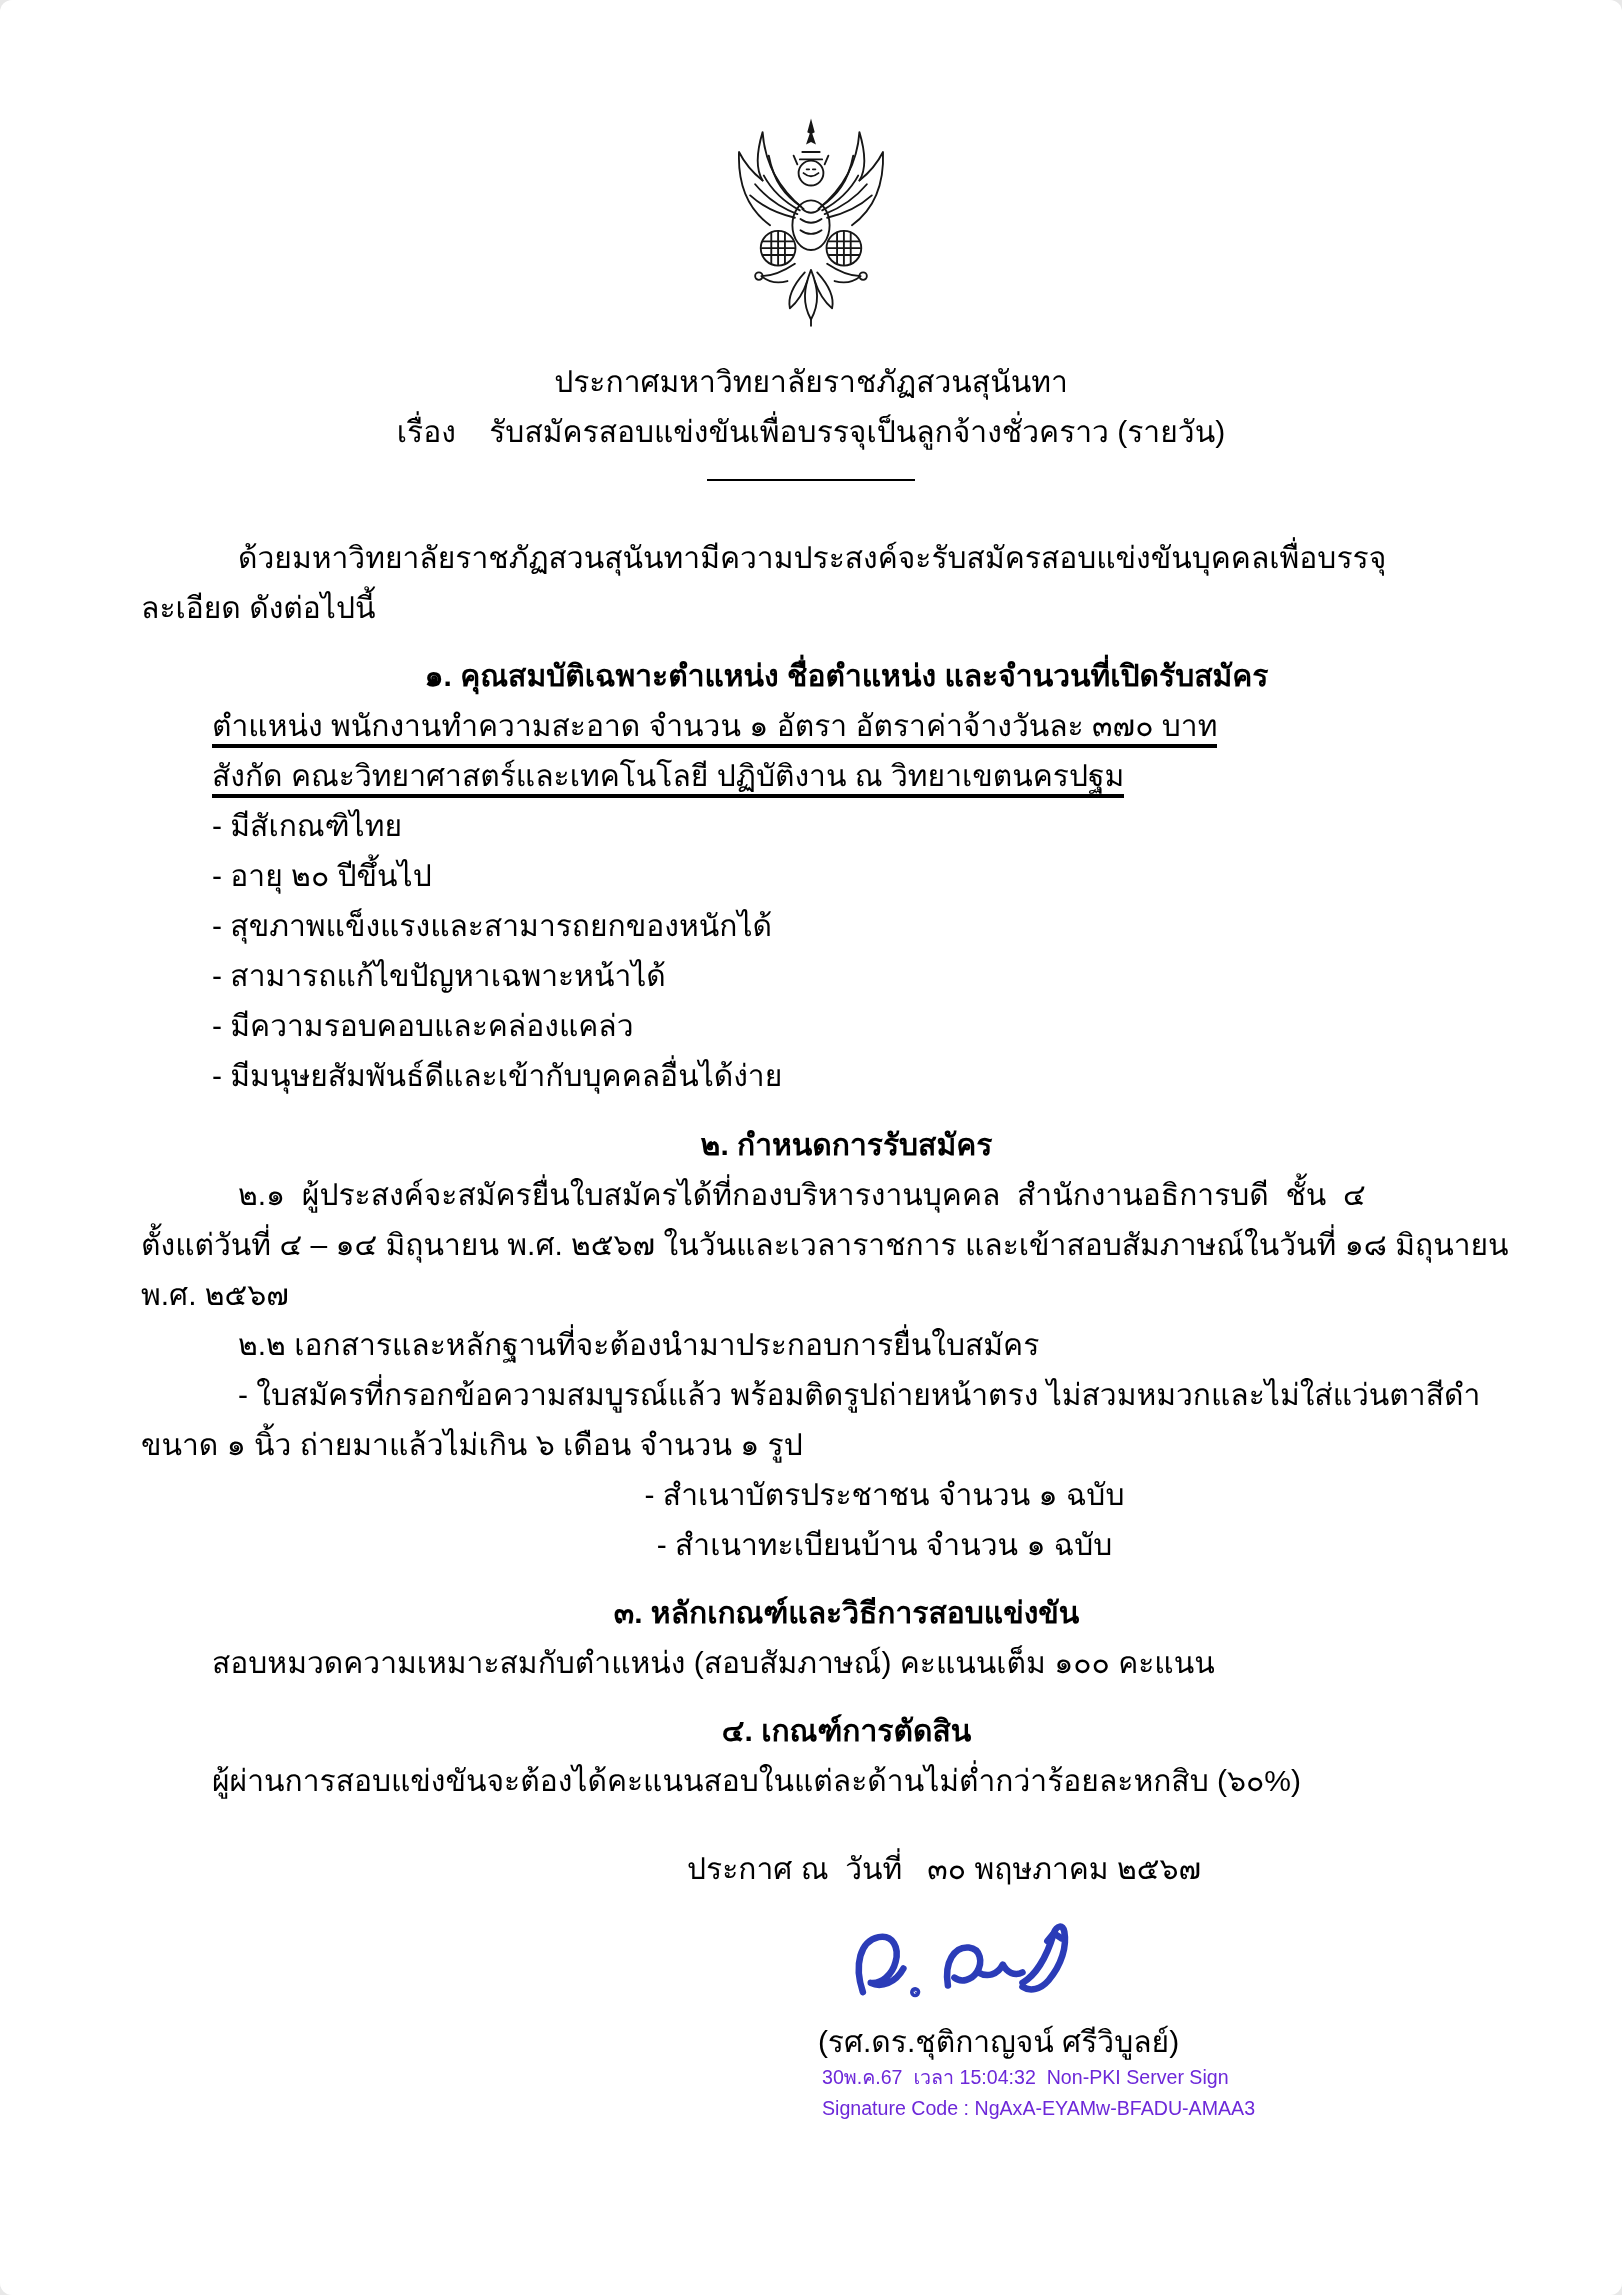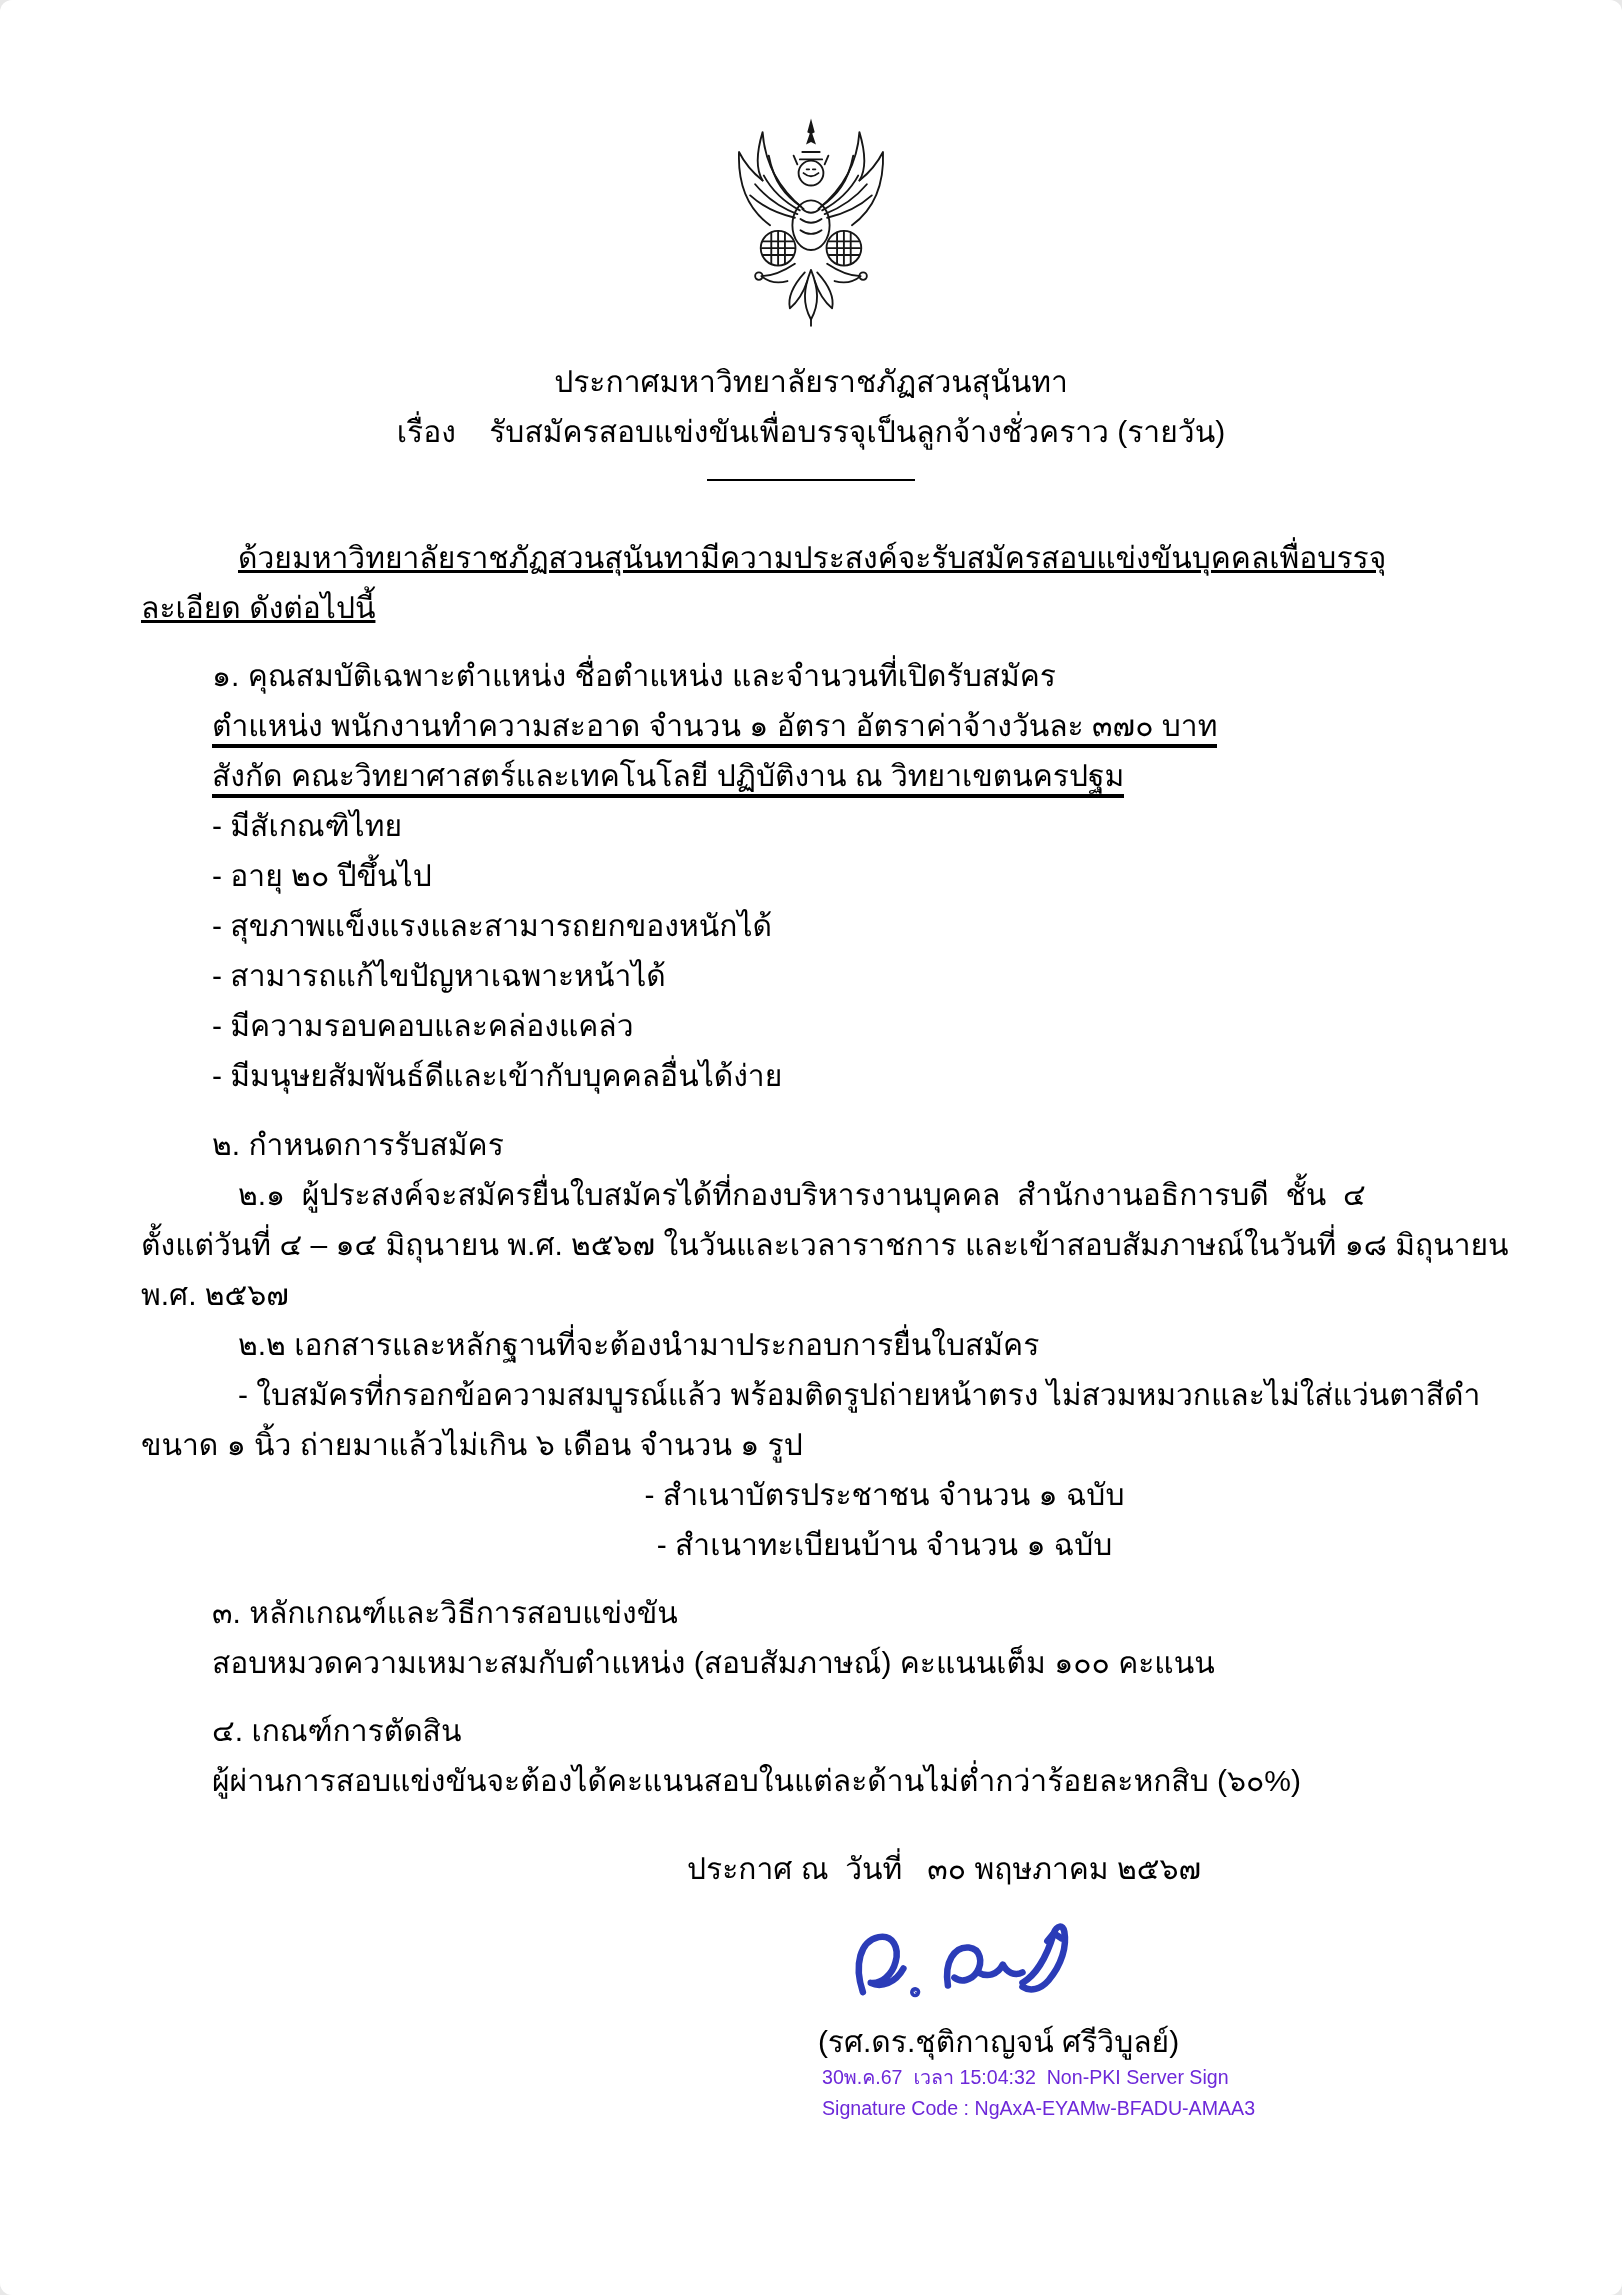--- a/index.html
+++ b/index.html
@@ -11,28 +11,28 @@
     background:#ffffff;
     color:#000;
     font-family:"Liberation Sans", sans-serif;
     font-size:30px;
     overflow:hidden;
     border-radius:12px;
   }
   .content{padding:0 141px;}
   .line{white-space:pre;line-height:50px;}
   .center{text-align:center;white-space:pre;line-height:50px;}
-  .bold{font-weight:normal;}
+  .bold{font-weight:bold;text-align:center;}
   .indent-sec{padding-left:71px;}
   .indent-para{padding-left:97px;}
   .indent-sub{padding-left:147px;text-align:center;}
   .emblem-wrap{padding-top:116px;text-align:center;line-height:0;}
   .title-wrap{margin-top:30px;}
   .divider{width:208px;border-top:2px solid #000;margin:22px auto 0 auto;height:0;}
-  .intro{margin-top:52px;text-decoration:underline;}
+  .intro{margin-top:52px;}
   .mt-head{margin-top:18.3px;}
   .ul-text{border-bottom:4.6px solid #000;padding-bottom:2px;}
   .announce{margin-top:38px;padding-left:546px;white-space:pre;line-height:50px;}
   .sig-wrap{margin-left:697px;margin-top:5.2px;width:314px;height:122px;line-height:0;}
   .signer-block{width:419px;margin-left:648px;text-align:center;}
   .signer-block .line{line-height:41px;}
   .meta-block{width:419px;margin-left:681px;text-align:left;color:#6d28d9;font-size:19.6px;}
   .meta-block .line{line-height:31px;}
   svg .ink{stroke:#161616;fill:none;stroke-width:3;stroke-linecap:round;stroke-linejoin:round;}
   svg .ink-f{fill:#161616;stroke:none;}

